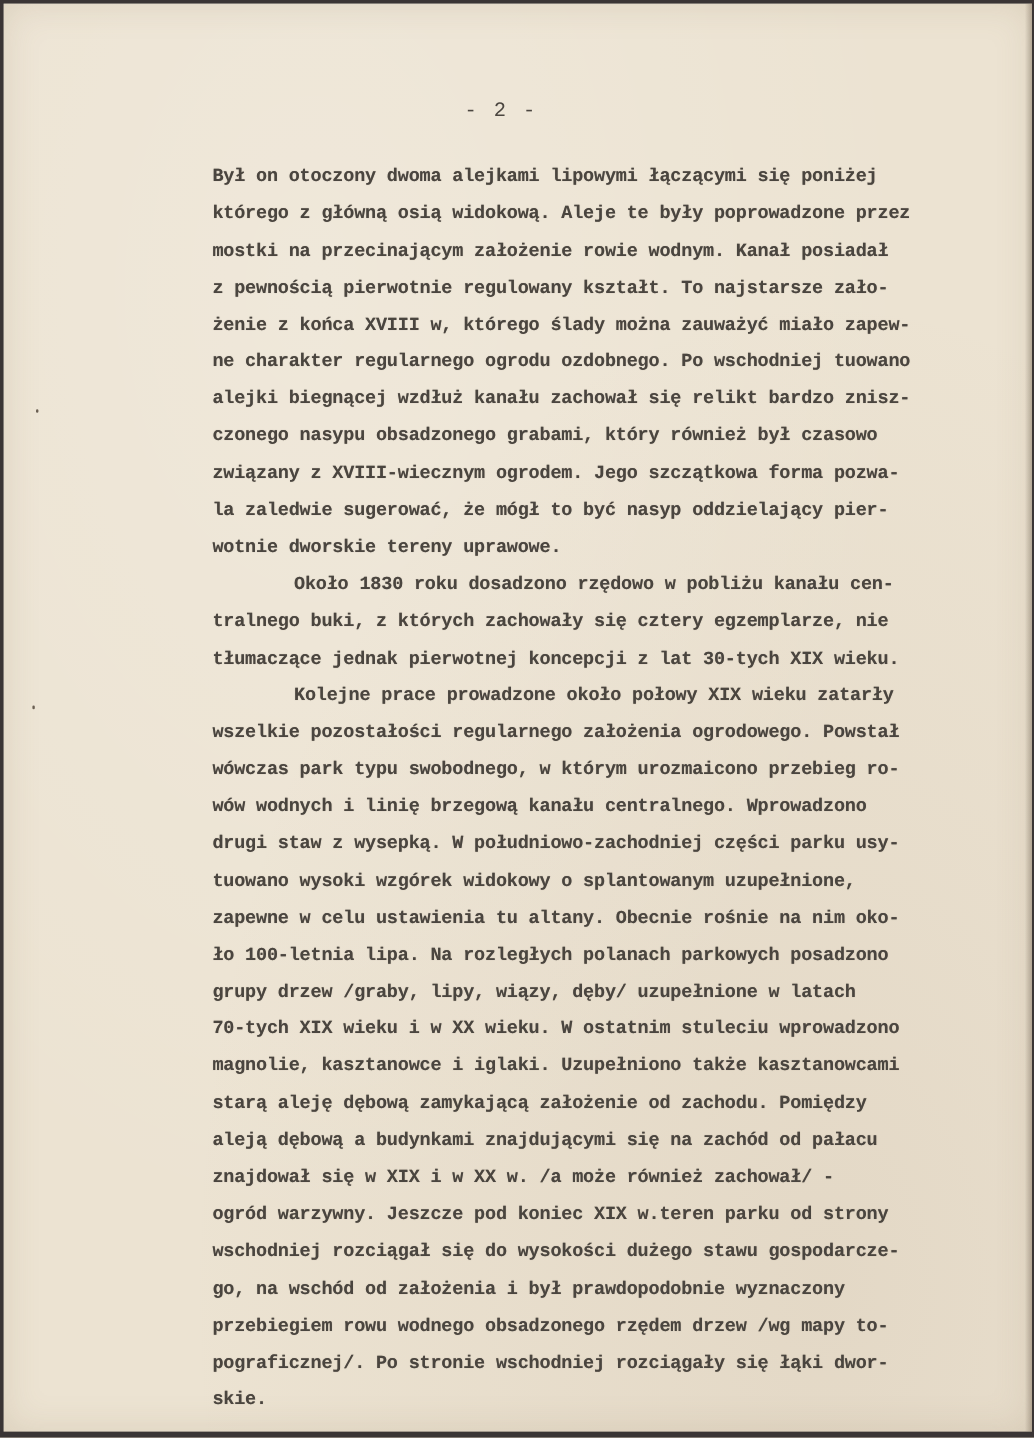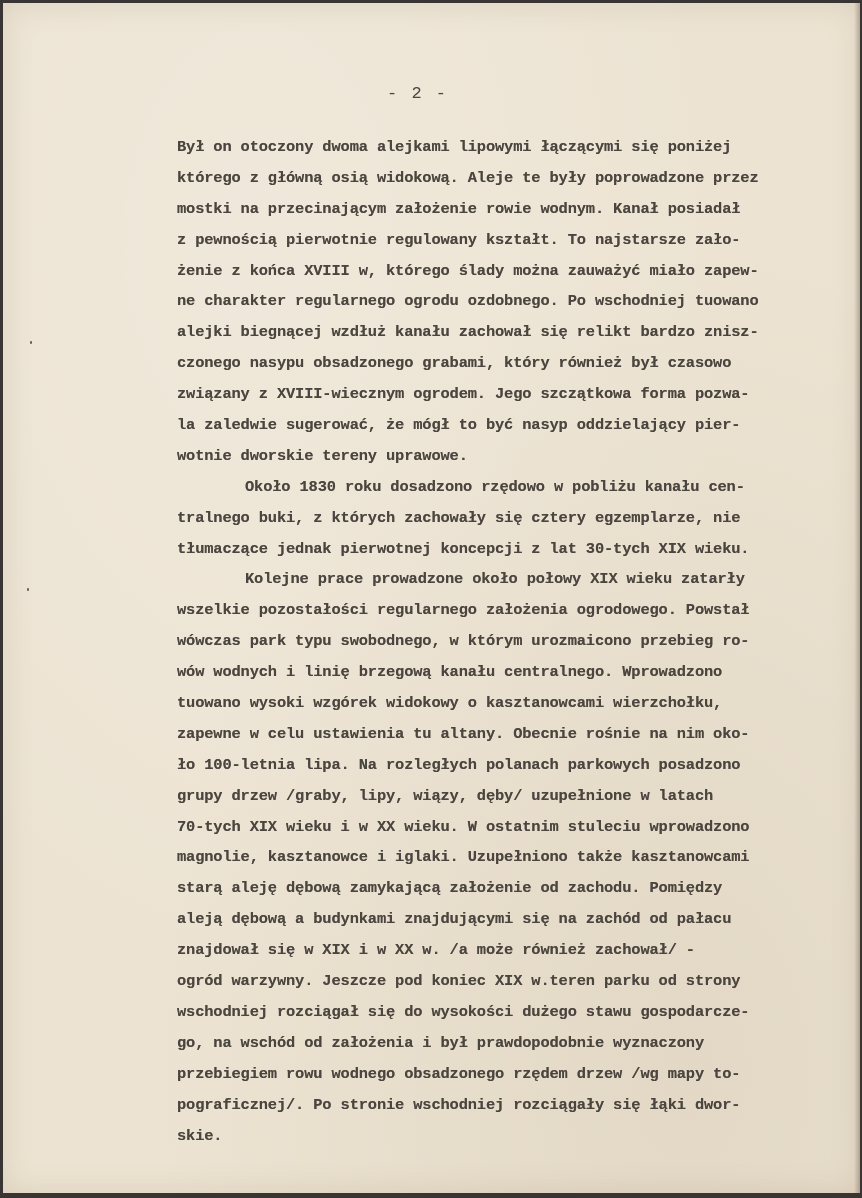--- a/index.html
+++ b/index.html
@@ -59,21 +59,22 @@
       <span class="line">związany z XVIII-wiecznym ogrodem. Jego szczątkowa forma pozwa-</span>
       <span class="line">la zaledwie sugerować, że mógł to być nasyp oddzielający pier-</span>
       <span class="line">wotnie dworskie tereny uprawowe.</span>
       <span class="line indent">Około 1830 roku dosadzono rzędowo w pobliżu kanału cen-</span>
       <span class="line">tralnego buki, z których zachowały się cztery egzemplarze, nie</span>
       <span class="line">tłumaczące jednak pierwotnej koncepcji z lat 30-tych XIX wieku.</span>
       <span class="line indent">Kolejne prace prowadzone około połowy XIX wieku zatarły</span>
       <span class="line">wszelkie pozostałości regularnego założenia ogrodowego. Powstał</span>
       <span class="line">wówczas park typu swobodnego, w którym urozmaicono przebieg ro-</span>
       <span class="line">wów wodnych i linię brzegową kanału centralnego. Wprowadzono</span>
-      <span class="line">tuowano wysoki wzgórek widokowy o kasztanowcami wierzchołku,</span>
+      <span class="line">drugi staw z wysepką. W południowo-zachodniej części parku usy-</span>
+      <span class="line">tuowano wysoki wzgórek widokowy o splantowanym uzupełnione,</span>
       <span class="line">zapewne w celu ustawienia tu altany. Obecnie rośnie na nim oko-</span>
       <span class="line">ło 100-letnia lipa. Na rozległych polanach parkowych posadzono</span>
       <span class="line">grupy drzew /graby, lipy, wiązy, dęby/ uzupełnione w latach</span>
       <span class="line">70-tych XIX wieku i w XX wieku. W ostatnim stuleciu wprowadzono</span>
       <span class="line">magnolie, kasztanowce i iglaki. Uzupełniono także kasztanowcami</span>
       <span class="line">starą aleję dębową zamykającą założenie od zachodu. Pomiędzy</span>
       <span class="line">aleją dębową a budynkami znajdującymi się na zachód od pałacu</span>
       <span class="line">znajdował się w XIX i w XX w. /a może również zachował/ -</span>
       <span class="line">ogród warzywny. Jeszcze pod koniec XIX w.teren parku od strony</span>
       <span class="line">wschodniej rozciągał się do wysokości dużego stawu gospodarcze-</span>

